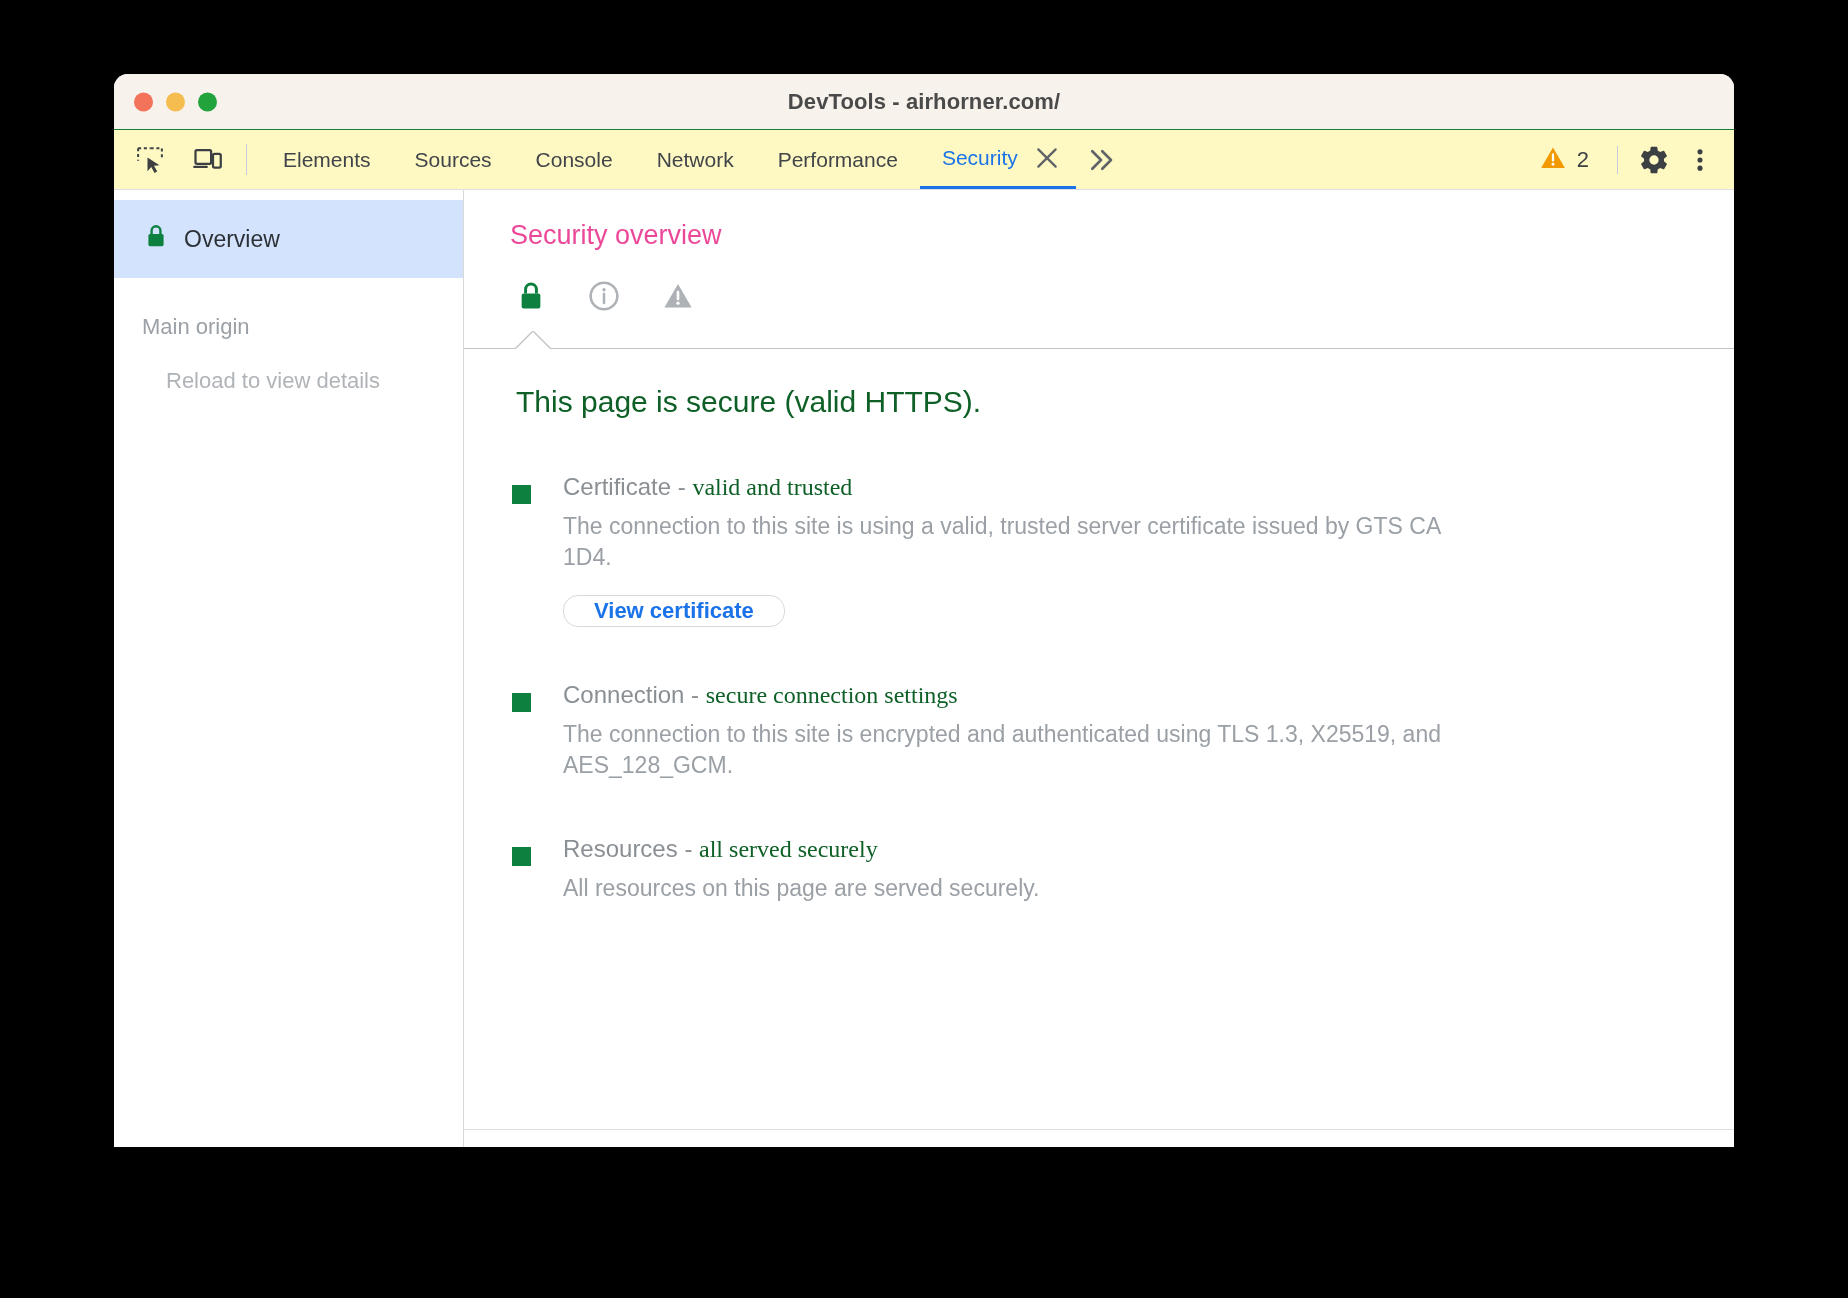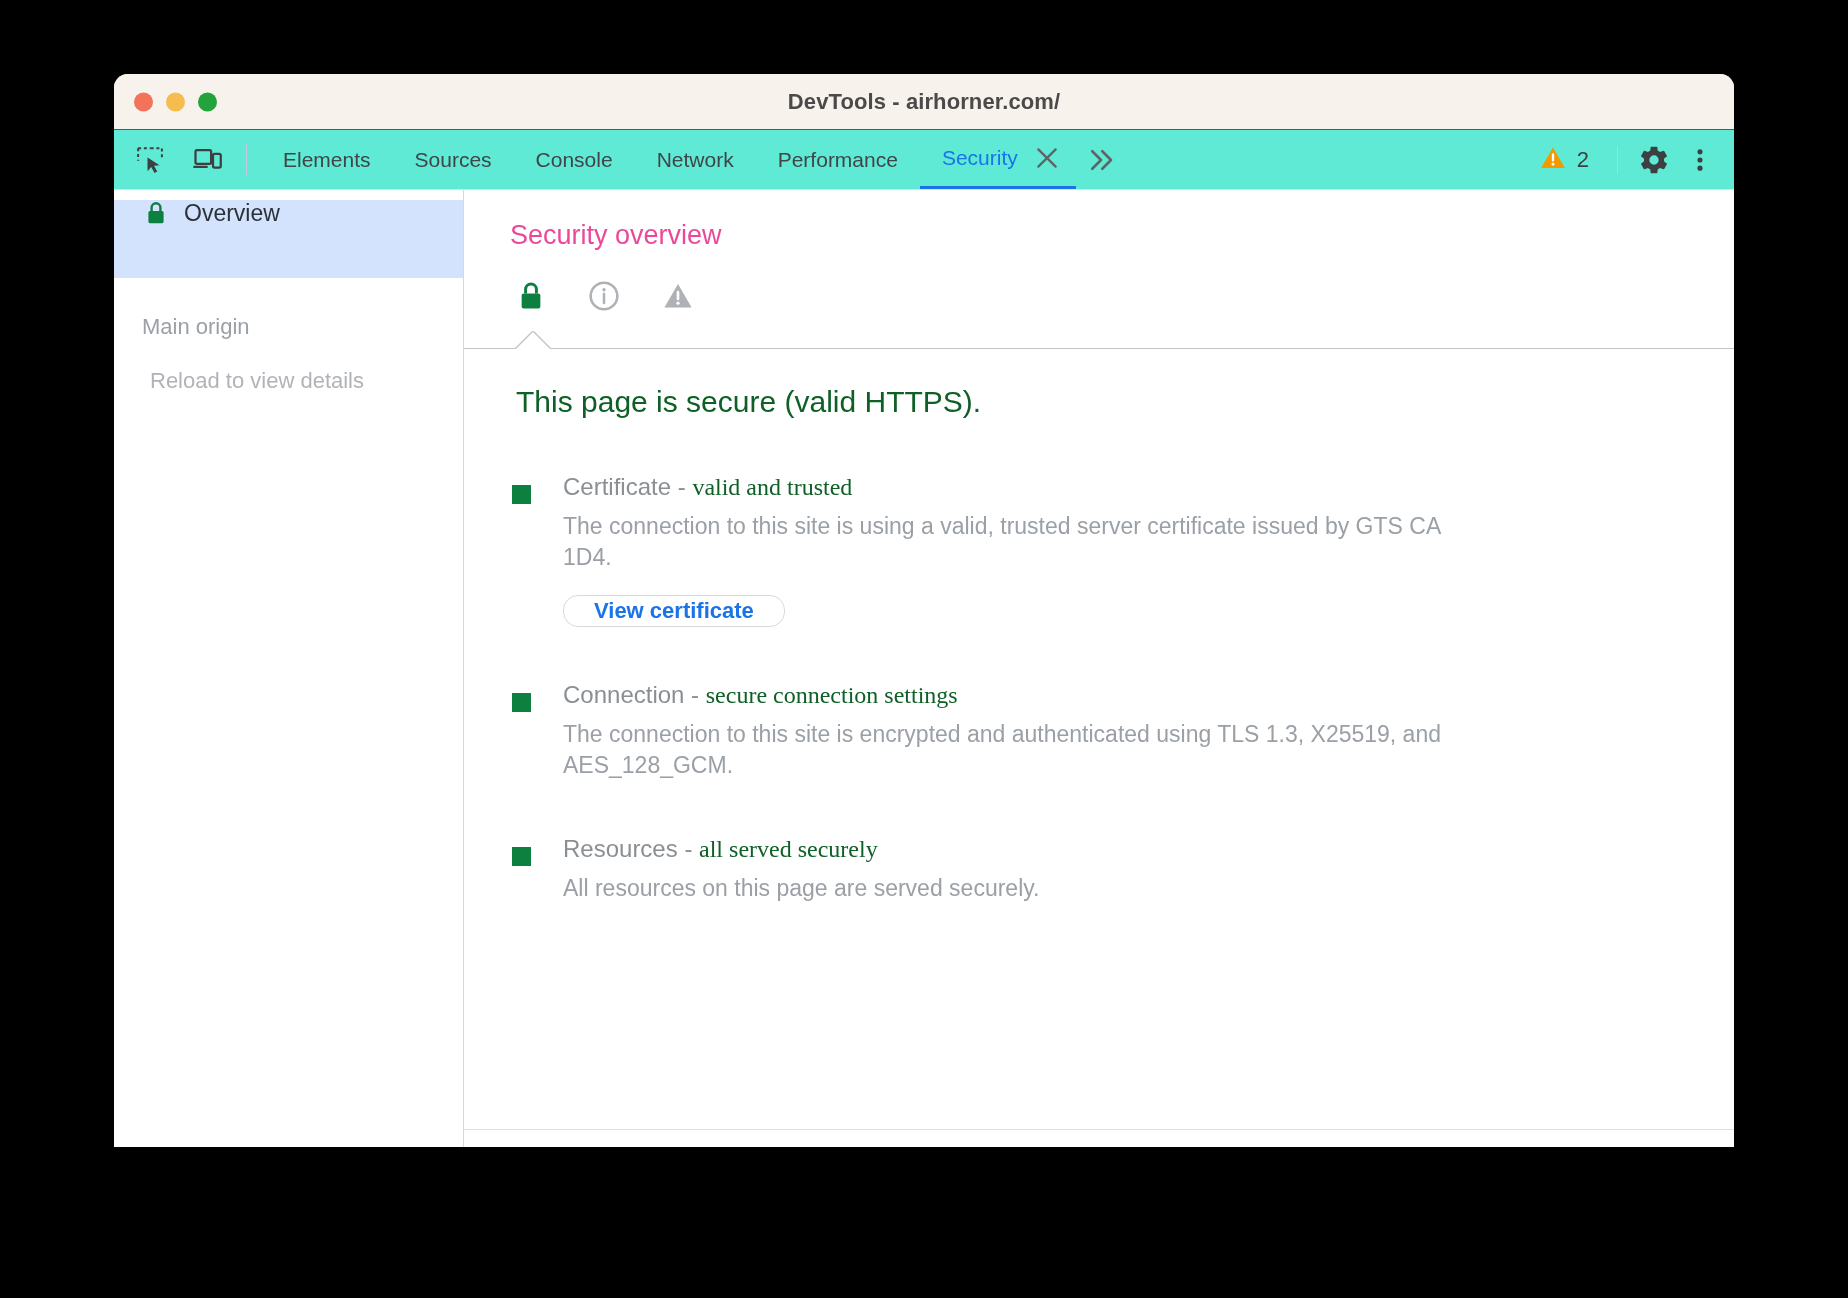--- a/index.html
+++ b/index.html
@@ -41,21 +41,21 @@
   .dot.green { background: #23a33c; }
   .title-text {
     font-size: 22px;
     font-weight: bold;
     color: #4a4a4a;
     letter-spacing: 0.1px;
   }
   
   .tabbar {
     height: 60px;
-    background: #5eead4;
+    background: #fef9c3;
     display: flex;
     align-items: stretch;
     position: relative;
     border-bottom: 1px solid #dcdfe8;
   }
   .tool-icons {
     display: flex;
     align-items: center;
     padding-left: 16px;
     gap: 18px;
@@ -122,37 +122,38 @@
     background: #ffffff;
   }
   .sidebar {
     width: 350px;
     border-right: 1px solid #d8d8d8;
     background: #ffffff;
     padding-top: 10px;
   }
   .side-item {
     display: flex;
+    align-items: center;
     gap: 16px;
     height: 78px;
     padding-left: 30px;
     font-size: 23px;
     color: #2c3136;
     cursor: pointer;
   }
   .side-item.selected { background: #d3e3fd; }
   .side-group {
     margin-top: 36px;
     padding-left: 28px;
     font-size: 22px;
     color: #9aa0a6;
   }
   .side-sub {
     margin-top: 28px;
-    padding-left: 36px;
+    padding-left: 52px;
     font-size: 22px;
     color: #b0b4b8;
     cursor: pointer;
   }
   
   .main {
     flex: 1;
     padding: 30px 0 0 0;
     position: relative;
     overflow: hidden;

